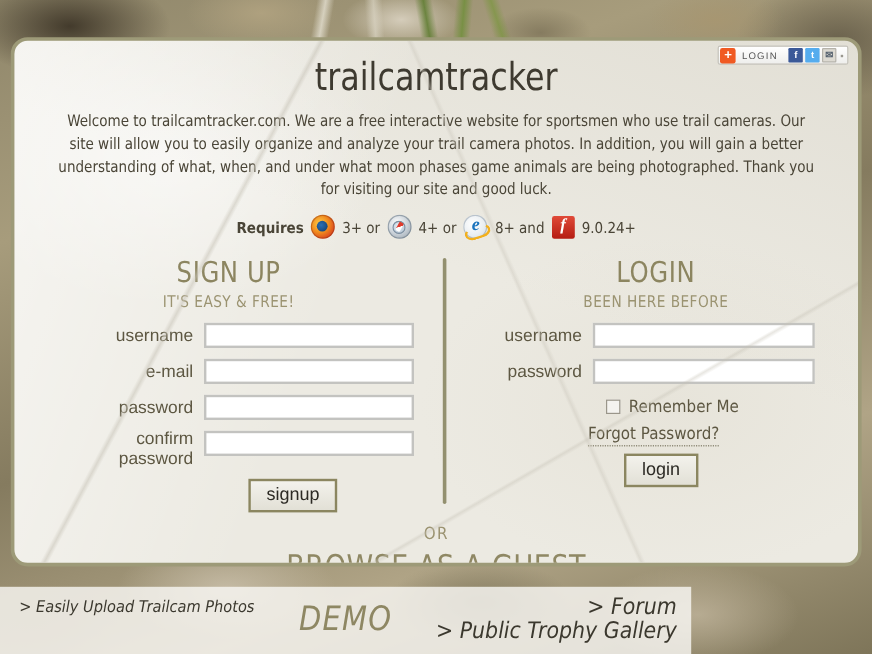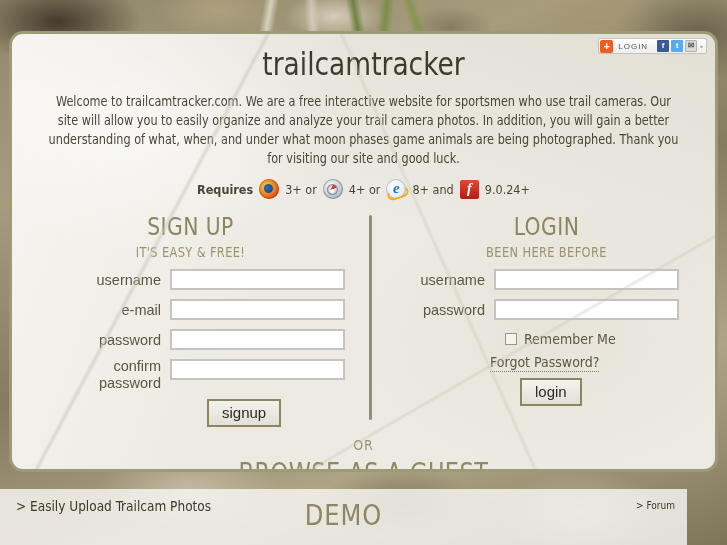--- a/index.html
+++ b/index.html
@@ -262,33 +262,34 @@
   #guest-text {
     text-align: center; margin-top: 5px;
     font-family: "DejaVu Sans Condensed", "Liberation Sans Narrow", "Liberation Sans", sans-serif;
     font-size: 26px; color: #8f8864; letter-spacing: 0.5px;
     transform: scaleX(0.96);
     cursor: pointer;
   }
 
   
   #footer {
-    position: absolute; left: 0; bottom: 0; width: 687px; height: 56px;
+    position: absolute; left: 0; bottom: 0; width: 576px; height: 56px;
     background: rgba(248,247,243,0.82);
     z-index: 5;
+    font-style: italic;
   }
   #footer-left {
     position: absolute; left: 16px; top: 7px;
     font-family: "DejaVu Sans Condensed", "Liberation Sans Narrow", "Liberation Sans", sans-serif;
     font-size: 13.5px; color: #3b382e; line-height: 20px;
   }
   #footer-right {
     position: absolute; right: 12px; top: 7px; text-align: right;
     font-family: "DejaVu Sans Condensed", "Liberation Sans Narrow", "Liberation Sans", sans-serif;
-    font-size: 10px; color: #3b382e; line-height: 20px;
+    font-size: 19px; color: #3b382e; line-height: 20px;
   }
   .footer-link { display: block; cursor: pointer; }
   #footer-demo {
     position: absolute; left: 0; right: 0; top: 10px; text-align: center;
     font-family: "DejaVu Sans Condensed", "Liberation Sans Narrow", "Liberation Sans", sans-serif;
     font-size: 28px; color: #8e8763; letter-spacing: 1px;
     transform: scaleX(0.96);
     cursor: pointer;
   }
 </style>
@@ -390,15 +391,16 @@
     <div id="guest-text">BROWSE AS A GUEST</div>
   </div>
 
   <div id="footer">
     <div id="footer-left">
       <span class="footer-link">&gt; Easily Upload Trailcam Photos</span>
     </div>
     <div id="footer-demo">DEMO</div>
     <div id="footer-right">
       <span class="footer-link">&gt; Forum</span>
+      <span class="footer-link">&gt; Public Trophy Gallery</span>
     </div>
   </div>
 </div>
 
 </body></html>

